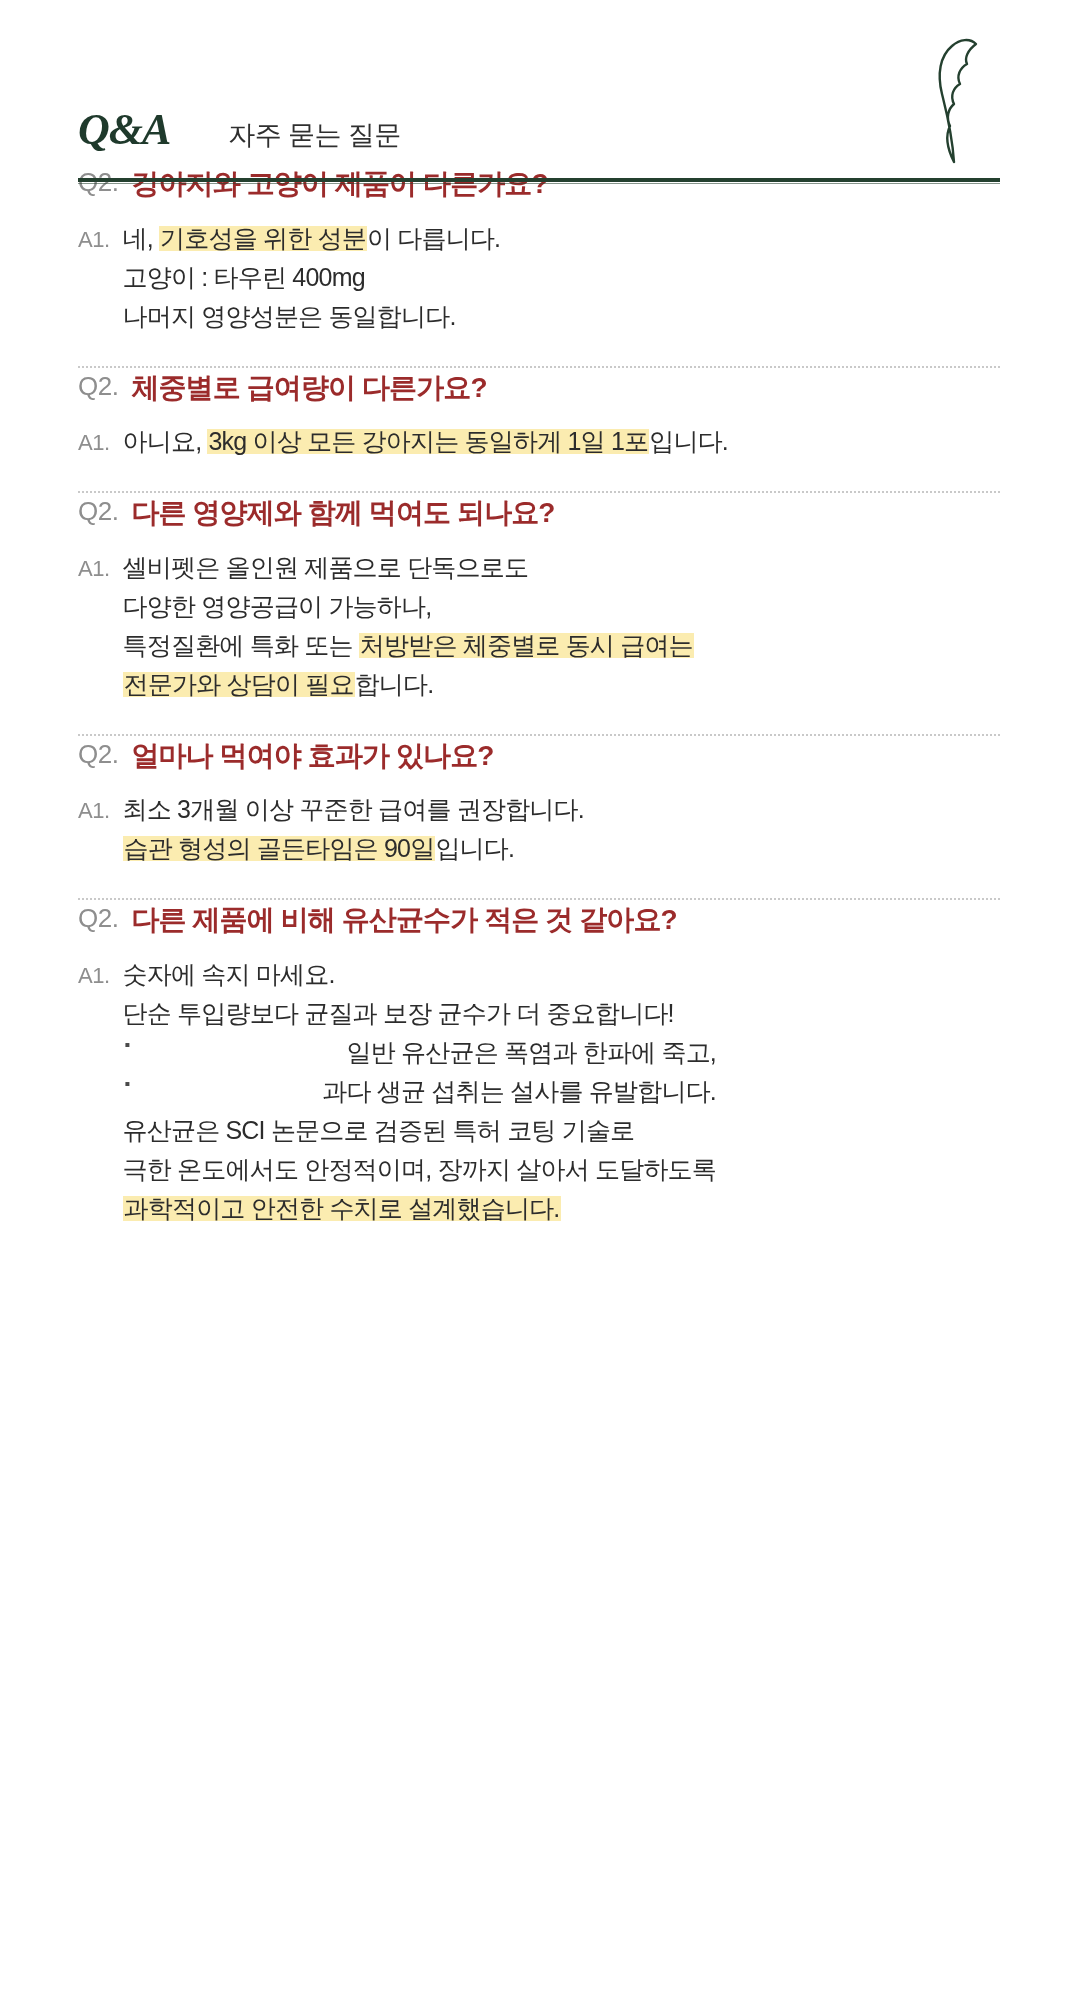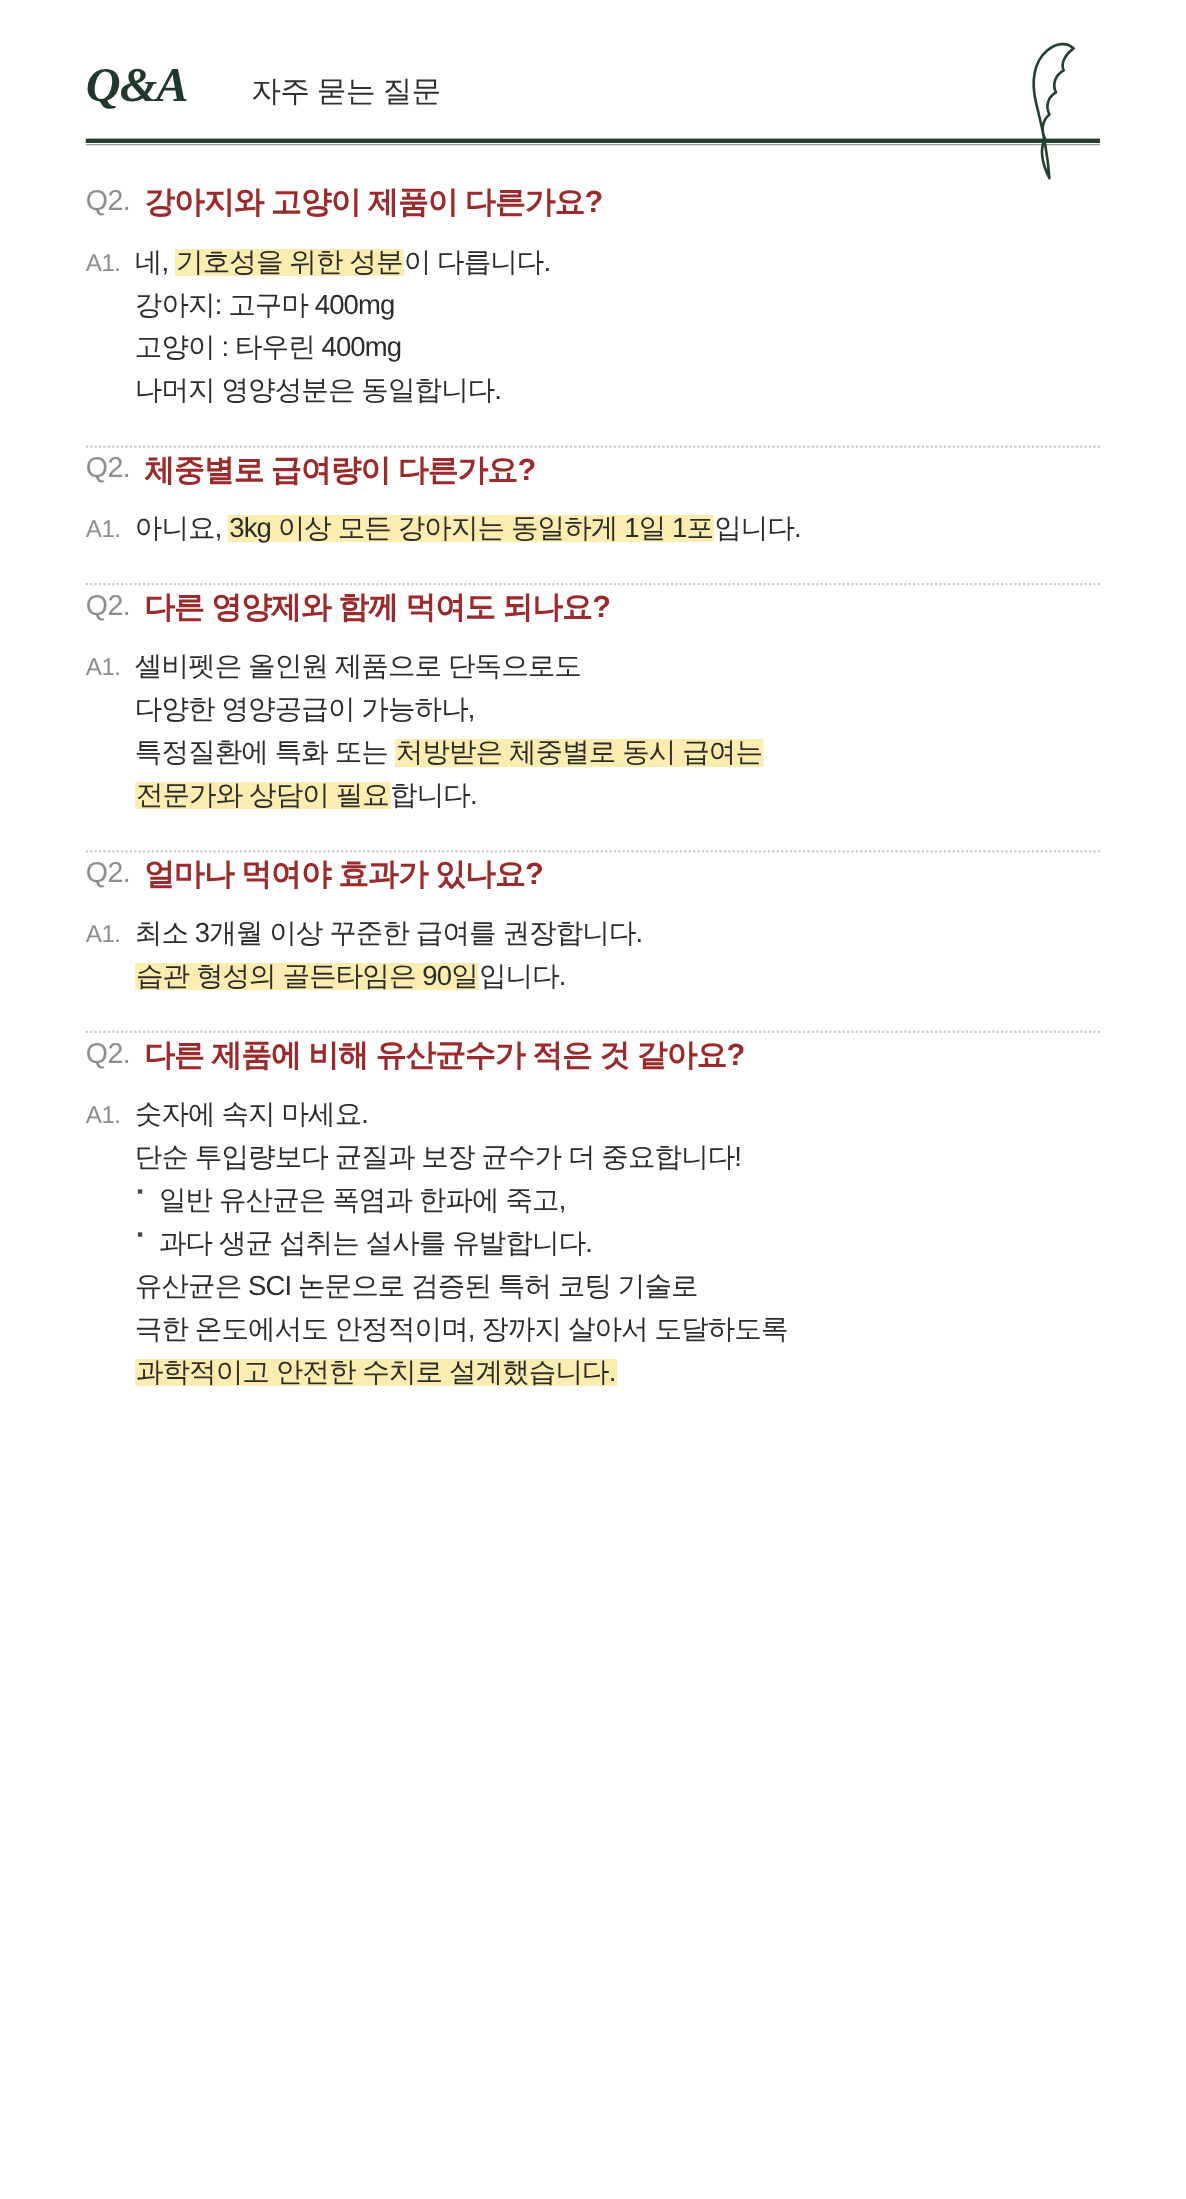--- a/index.html
+++ b/index.html
@@ -18,21 +18,21 @@
     position: relative;
     width: 1078px;
     min-height: 1999px;
     box-sizing: border-box;
     padding: 0 78px;
   }
 
   
   .qa-header {
     position: relative;
-    padding-top: 56px;
+    padding-top: 108px;
     height: 112px;
     box-sizing: border-box;
   }
   .qa-title-row {
     display: flex;
     align-items: baseline;
     gap: 24px;
   }
   .qa-logo {
     font-family: "Liberation Serif", "DejaVu Serif", serif;
@@ -132,20 +132,21 @@
     letter-spacing: -0.8px;
     line-height: 1.56;
   }
   .a-line {
     white-space: nowrap;
   }
   .bullet-line {
     white-space: nowrap;
     padding-left: 22px;
     position: relative;
+    text-align: right;
   }
   .bullet-line::before {
     content: "▪";
     position: absolute;
     left: 2px;
     top: 0;
     font-size: 16px;
     color: #4a4a4a;
   }
   .hl {
@@ -173,21 +174,20 @@
 
     <div class="faq-item">
       <div class="q-row">
         <span class="q-tag">Q2.</span>
         <span class="q-text">강아지와 고양이 제품이 다른가요?</span>
       </div>
       <div class="a-row">
         <span class="a-tag">A1.</span>
         <div class="a-body">
             <div class="a-line"><span>네, </span><span class="hl">기호성을 위한 성분</span><span>이 다릅니다.</span></div>
-            <div class="a-line"><span>강아지: 고구마 400mg</span></div>
             <div class="a-line"><span>고양이 : 타우린 400mg</span></div>
             <div class="a-line"><span>나머지 영양성분은 동일합니다.</span></div>
           </div>
       </div>
     </div>
 
     <hr class="divider">
 
     <div class="faq-item">
       <div class="q-row">

